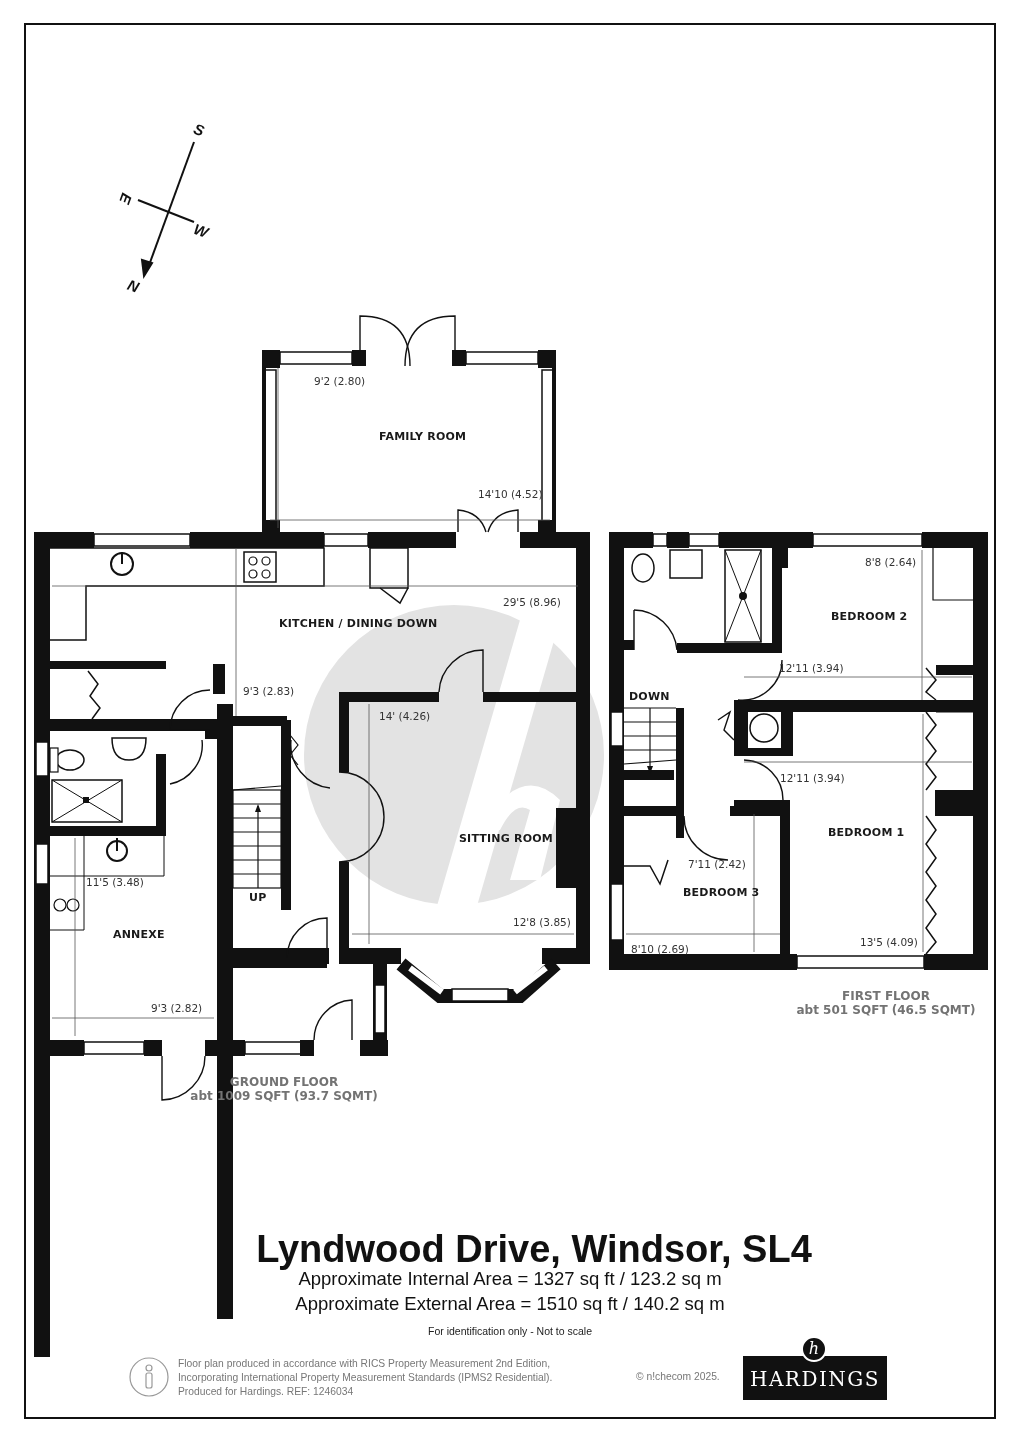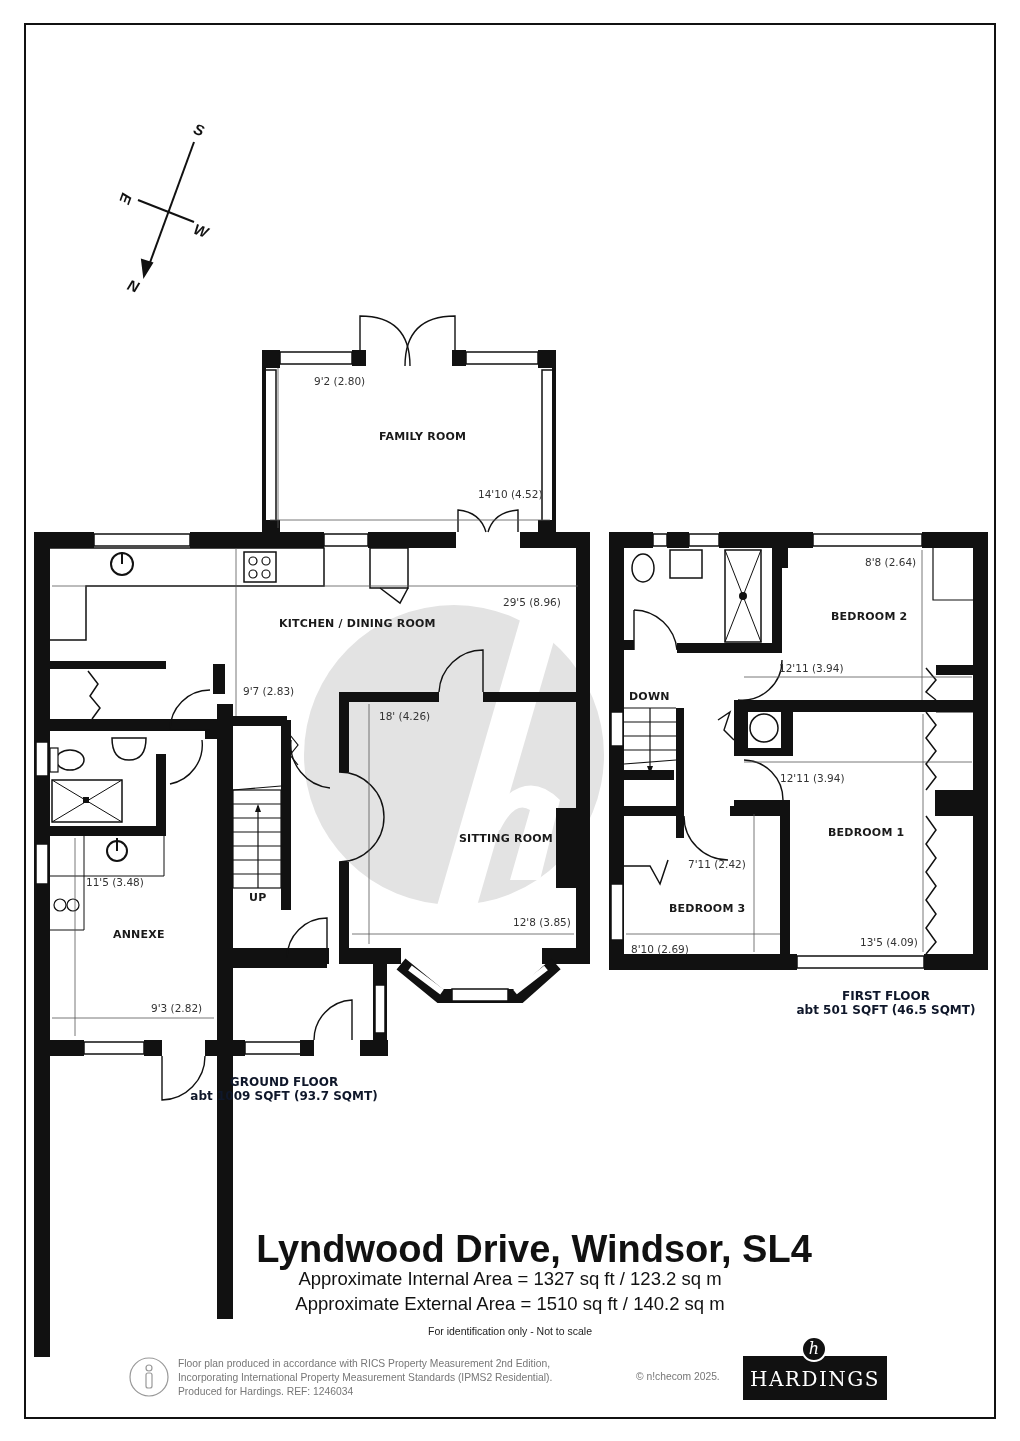--- a/index.html
+++ b/index.html
@@ -1,21 +1,21 @@
 <!DOCTYPE html>
 <html><head>
 <meta charset="utf-8">
 <style>
   html, body { margin: 0; padding: 0; background: #ffffff; }
   body { width: 1020px; height: 1441px; position: relative; overflow: hidden; font-family: "DejaVu Sans", sans-serif; }
   .frame { position: absolute; left: 24px; top: 23px; width: 972px; height: 1396px; border: 2px solid #111; box-sizing: border-box; }
   svg.plan { position: absolute; left: 0; top: 0; width: 1020px; height: 1441px; }
   .lbl { position: absolute; font-family: "DejaVu Sans", sans-serif; font-weight: bold; font-size: 11px; color: #1a1a1a; white-space: nowrap; letter-spacing: 0.2px; }
   .dim { position: absolute; font-family: "DejaVu Sans", sans-serif; font-size: 10.5px; color: #333; white-space: nowrap; }
-  .floor-lbl { position: absolute; font-family: "DejaVu Sans", sans-serif; font-weight: bold; font-size: 12px; color: #0f172a; text-align: center; line-height: 14px; white-space: nowrap; }
+  .floor-lbl { position: absolute; font-family: "DejaVu Sans", sans-serif; font-weight: bold; font-size: 12px; color: #737373; text-align: center; line-height: 14px; white-space: nowrap; }
   .compass-l { position: absolute; font-family: "Liberation Sans", sans-serif; font-weight: bold; font-style: italic; font-size: 15px; color: #111; }
   .title { position: absolute; left: 0; width: 1020px; top: 1228px; text-align: center; font-family: "Liberation Sans", sans-serif; font-weight: bold; font-size: 38px; color: #111; margin-left: 24px; }
   .area { position: absolute; left: 0; width: 1020px; text-align: center; font-family: "Liberation Sans", sans-serif; font-size: 18.5px; color: #111; }
   .note { position: absolute; left: 0; width: 1020px; top: 1325px; text-align: center; font-family: "Liberation Sans", sans-serif; font-size: 10.5px; color: #222; }
   .disclaimer { position: absolute; left: 178px; top: 1357px; font-family: "Liberation Sans", sans-serif; font-size: 10.3px; color: #777; line-height: 14px; }
   .disclaimer div { white-space: nowrap; }
   .copyright { position: absolute; left: 636px; top: 1371px; font-family: "Liberation Sans", sans-serif; font-size: 10.3px; color: #777; white-space: nowrap; }
 </style>
 </head>
 <body>
@@ -268,26 +268,26 @@
 
 <div class="compass-l" style="left:194px;top:121px;transform:rotate(20deg);">S</div>
 <div class="compass-l" style="left:121px;top:190px;transform:rotate(110deg);">E</div>
 <div class="compass-l" style="left:194px;top:222px;transform:rotate(20deg);">W</div>
 <div class="compass-l" style="left:128px;top:278px;transform:rotate(200deg);">N</div>
 
 <div class="lbl" style="left:379px;top:430px;">FAMILY ROOM</div>
 <div class="dim" style="left:314px;top:375px;">9'2 (2.80)</div>
 <div class="dim" style="left:478px;top:488px;">14'10 (4.52)</div>
 
-<div class="lbl" style="left:279px;top:617px;">KITCHEN / DINING ROOM</div>
+<div class="lbl" style="left:279px;top:617px;">KITCHEN / DINING DOWN</div>
 <div class="dim" style="left:503px;top:596px;">29'5 (8.96)</div>
-<div class="dim" style="left:243px;top:685px;">9'7 (2.83)</div>
+<div class="dim" style="left:243px;top:685px;">9'3 (2.83)</div>
 
 <div class="lbl" style="left:423px;top:832px;margin-left:36px;">SITTING ROOM</div>
-<div class="dim" style="left:379px;top:710px;">18' (4.26)</div>
+<div class="dim" style="left:379px;top:710px;">14' (4.26)</div>
 <div class="dim" style="left:513px;top:916px;">12'8 (3.85)</div>
 
 <div class="lbl" style="left:113px;top:928px;">ANNEXE</div>
 <div class="dim" style="left:86px;top:876px;">11'5 (3.48)</div>
 <div class="dim" style="left:151px;top:1002px;">9'3 (2.82)</div>
 
 <div class="lbl" style="left:249px;top:891px;">UP</div>
 
 <div class="floor-lbl" style="left:164px;top:1075px;width:240px;">
   <div>GROUND FLOOR</div>
@@ -295,21 +295,21 @@
 </div>
 
 <div class="lbl" style="left:831px;top:610px;">BEDROOM 2</div>
 <div class="dim" style="left:865px;top:556px;">8'8 (2.64)</div>
 <div class="dim" style="left:779px;top:662px;">12'11 (3.94)</div>
 
 <div class="lbl" style="left:828px;top:826px;">BEDROOM 1</div>
 <div class="dim" style="left:780px;top:772px;">12'11 (3.94)</div>
 <div class="dim" style="left:860px;top:936px;">13'5 (4.09)</div>
 
-<div class="lbl" style="left:669px;top:886px;margin-top:16px;">BEDROOM 3</div>
+<div class="lbl" style="left:683px;top:886px;">BEDROOM 3</div>
 <div class="dim" style="left:688px;top:858px;">7'11 (2.42)</div>
 <div class="dim" style="left:631px;top:915px;margin-top:28px;">8'10 (2.69)</div>
 
 <div class="lbl" style="left:629px;top:690px;">DOWN</div>
 
 <div class="floor-lbl" style="left:766px;top:989px;width:240px;">
   <div>FIRST FLOOR</div>
   <div>abt 501 SQFT (46.5 SQMT)</div>
 </div>
 

